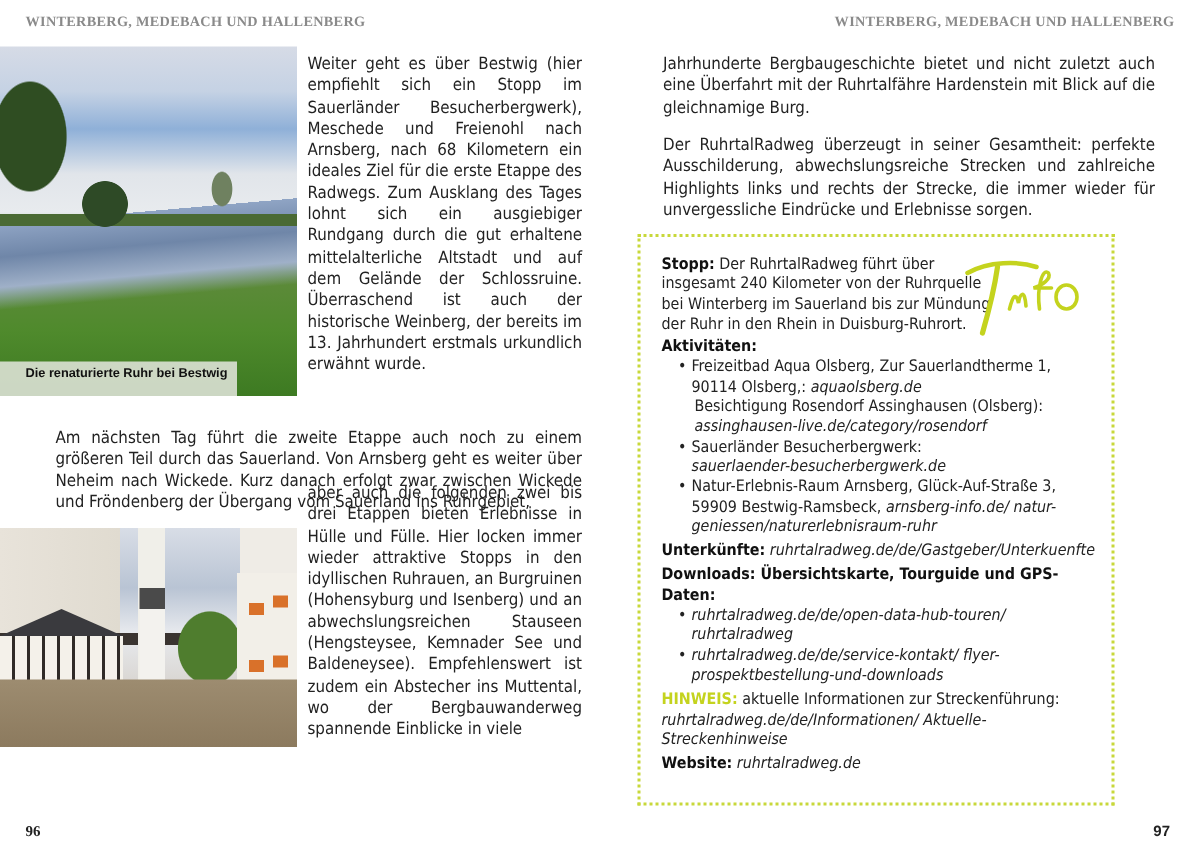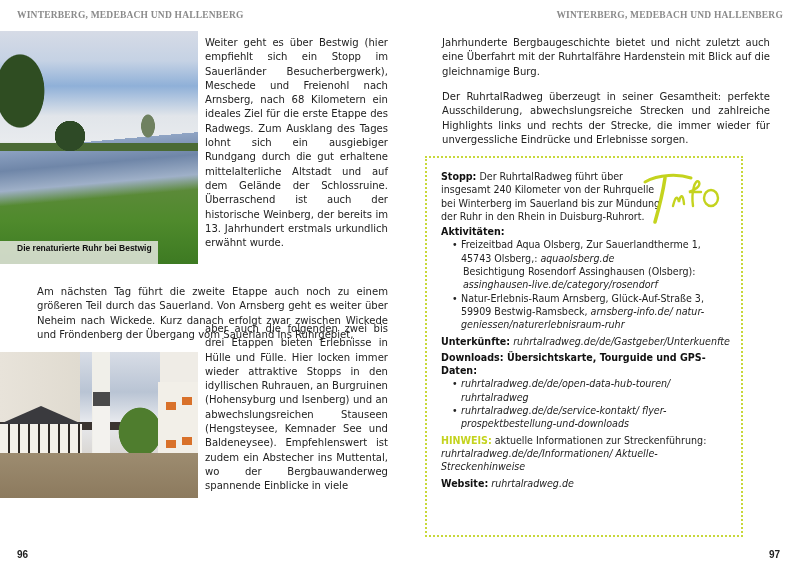--- a/index.html
+++ b/index.html
@@ -5,21 +5,21 @@
   * { box-sizing: border-box; margin: 0; padding: 0; }
   html, body { width: 800px; height: 574px; overflow: hidden; background: #ffffff; }
   body { font-family: "DejaVu Sans Condensed", "Liberation Sans", sans-serif; color: #222; position: relative; }
   .page { position: absolute; top: 0; height: 574px; background: #fff; }
   .page-left { left: 0; width: 400px; }
   .page-right { left: 400px; width: 400px; }
   .running-head { position: absolute; top: 10px; font-family: Liberation Serif, serif; font-weight: bold; font-size: 9.5px; color: #8a8a8a; letter-spacing: 0.2px; }
   .page-left .running-head { left: 17px; }
   .page-right .running-head { right: 17px; }
   .page-num { position: absolute; bottom: 14px; font-family: "Liberation Sans", sans-serif; font-weight: bold; font-size: 10px; color: #222; }
-  .page-left .page-num { left: 17px; }
+  .page-left .page-num { left: 17px; font-family: Liberation Serif, serif; }
   .page-right .page-num { right: 20px; }
 
   .photo { position: absolute; overflow: hidden; }
   .photo-river { left: 0; top: 31px; width: 198px; height: 233px;
     background:
       radial-gradient(ellipse 40px 60px at 20px 60px, #2f4d22 0%, #2f4d22 60%, transparent 62%),
       radial-gradient(ellipse 25px 25px at 70px 105px, #2e4a26 0%, #2e4a26 60%, transparent 62%),
       radial-gradient(ellipse 12px 20px at 148px 95px, #6f8160 0%, #6f8160 55%, transparent 60%),
       linear-gradient(180deg, transparent 0, transparent 112px, #4a6a34 112px, #4a6a34 120px, transparent 120px),
       linear-gradient(175deg, transparent 0, transparent 118px, #8fa4c4 118px, #6f86a8 140px, #9fb0c8 160px, transparent 175px),
@@ -125,26 +125,30 @@
     </svg>
 
     <div class="lage">
       <span class="lbl">Stopp:</span>
       <span>Der RuhrtalRadweg führt über insgesamt 240 Kilometer von der Ruhrquelle bei Winterberg im Sauerland bis zur Mündung der Ruhr in den Rhein in Duisburg-Ruhrort.</span>
     </div>
 
     <div class="lbl">Aktivitäten:</div>
     <ul>
       <li>
-        <span>Freizeitbad Aqua Olsberg, Zur Sauerlandtherme 1, 45743 Olsberg,:</span>
+        <span>Freizeitbad Aqua Olsberg, Zur Sauerlandtherme 1, 90114 Olsberg,:</span>
         <i>aquaolsberg.de</i>
         <div class="indent">
           <span>Besichtigung Rosendorf Assinghausen (Olsberg):</span><br>
           <i>assinghausen-live.de/category/rosendorf</i>
         </div>
+      </li>
+      <li>
+        <span>Sauerländer Besucherbergwerk:</span><br>
+        <i>sauerlaender-besucherbergwerk.de</i>
       </li>
       <li>
         <span>Natur-Erlebnis-Raum Arnsberg, Glück-Auf-Straße 3, 59909 Bestwig-Ramsbeck,</span>
         <i>arnsberg-info.de/ natur-geniessen/naturerlebnisraum-ruhr</i>
       </li>
     </ul>
 
     <div class="row">
       <span class="lbl">Unterkünfte:</span>
       <i>ruhrtalradweg.de/de/Gastgeber/Unterkuenfte</i>

